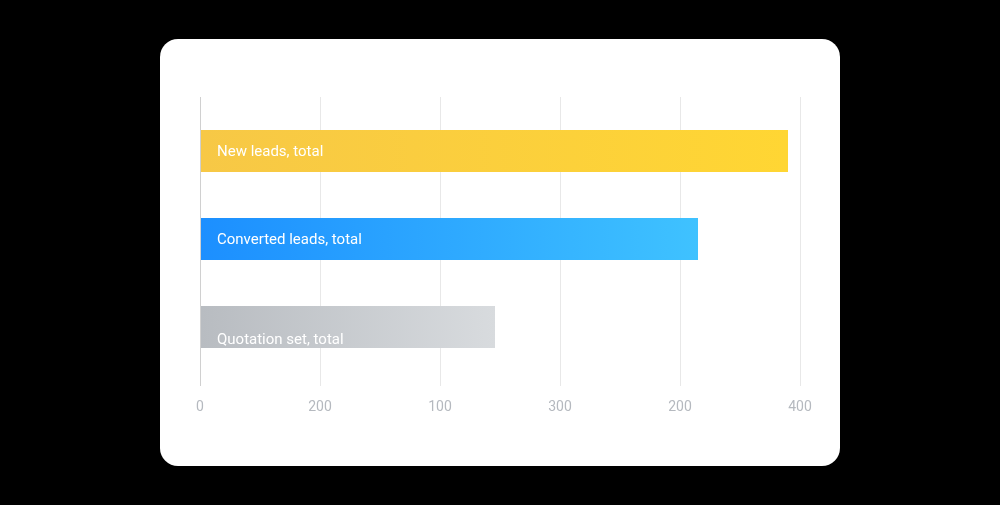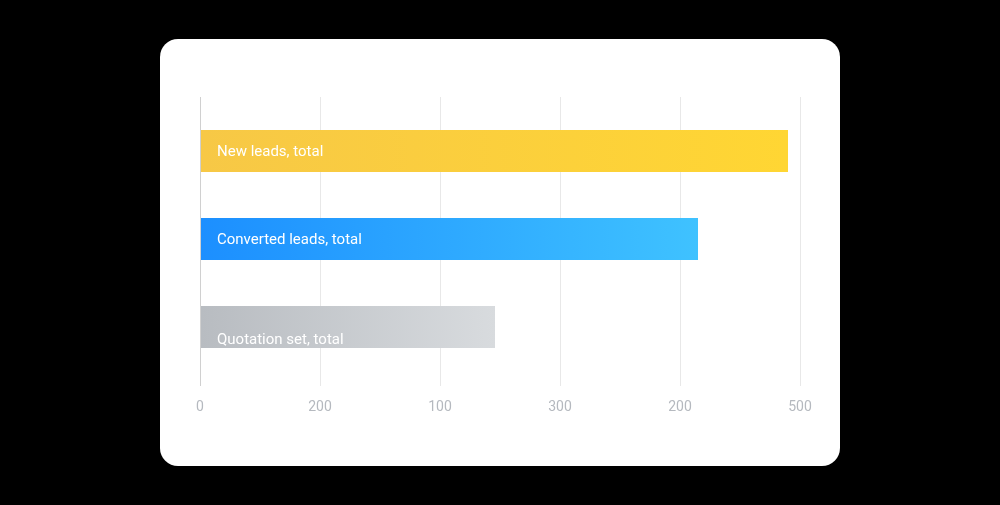--- a/index.html
+++ b/index.html
@@ -119,16 +119,16 @@
       <div class="bar bar-2" style="width:49%">
         <span>Quotation set, total</span>
       </div>
     </div>
     <div class="x-axis">
       <div class="x-tick" style="left:0%">0</div>
       <div class="x-tick" style="left:20%">200</div>
       <div class="x-tick" style="left:40%">100</div>
       <div class="x-tick" style="left:60%">300</div>
       <div class="x-tick" style="left:80%">200</div>
-      <div class="x-tick" style="left:100%">500</div>
+      <div class="x-tick" style="left:100%">400</div>
     </div>
   </div>
 </div>
 
 </body></html>

